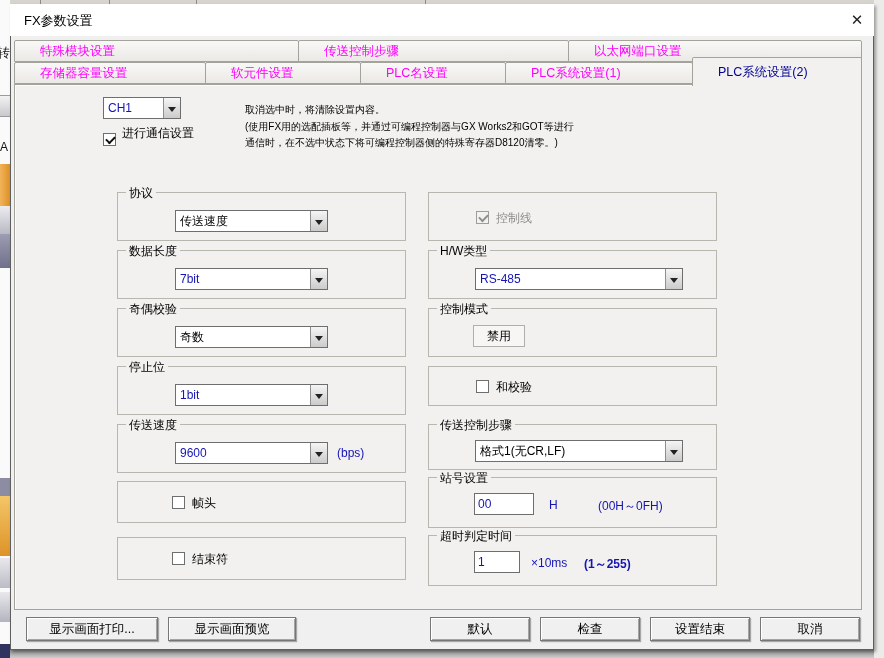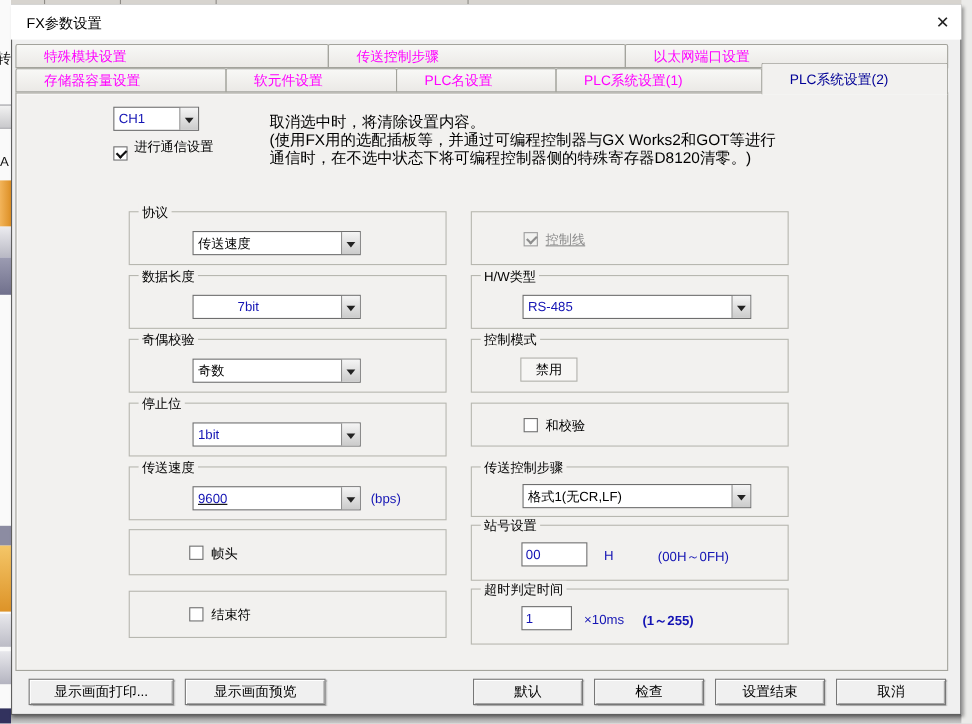--- a/index.html
+++ b/index.html
@@ -54,21 +54,21 @@
   .static-field{position:absolute;background:#f7f6f4;border:1px solid #b0b0aa;font-size:12px;
                 display:flex;align-items:center;justify-content:center;z-index:5;}
 
   .tinput{position:absolute;height:22px;background:#fff;border:1px solid #6e6e6e;font-size:12px;
           padding:0 3px;color:#1414b4;z-index:5;font-family:inherit;}
 
   .pbtn{position:absolute;height:24px;background:#f0f0f0;border:1px solid #777;
         box-shadow:inset 1px 1px 0 #fff,inset -1px -1px 0 #a4a4a4,1px 1px 1px rgba(0,0,0,.3);
         font-size:12.5px;display:flex;align-items:center;justify-content:center;white-space:nowrap;z-index:4;}
 
-  .desc{position:absolute;left:245px;top:102px;width:615px;font-size:14px;line-height:16.5px;color:#000;z-index:4;}
+  .desc{position:absolute;left:245px;top:102px;width:615px;font-size:10px;line-height:16.5px;color:#000;z-index:4;}
 </style>
 </head>
 <body>
 
 <div class="screen">
 
   <div class="bgblock" style="left:10px;top:0;width:874px;height:4px;background:#d7d4cf;"></div>
   <div class="bgblock" style="left:40px;top:0;width:70px;height:4px;border-left:1px solid #8e8b86;border-right:1px solid #8e8b86;"></div>
   <div class="bgblock" style="left:196px;top:0;width:230px;height:4px;border-left:1px solid #8e8b86;border-right:1px solid #8e8b86;"></div>
 
@@ -144,21 +144,21 @@
   <div class="combo" style="left:175px;top:210px;width:153px;">
     <span class="combo-txt">传送速度</span>
     <span class="combo-btn">
         <span class="tri"></span>
       </span>
   </div>
 
   <div class="group" style="left:117px;top:250px;width:289px;height:49px;">
     <span class="gcap">数据长度</span>
   </div>
-  <div class="combo" style="left:175px;top:268px;width:153px;padding-left:36px;">
+  <div class="combo" style="left:175px;top:268px;width:153px;">
     <span class="combo-txt blue">7bit</span>
     <span class="combo-btn">
         <span class="tri"></span>
       </span>
   </div>
 
   <div class="group" style="left:117px;top:308px;width:289px;height:49px;">
     <span class="gcap">奇偶校验</span>
   </div>
   <div class="combo" style="left:175px;top:326px;width:153px;">
@@ -174,39 +174,39 @@
   <div class="combo" style="left:175px;top:384px;width:153px;">
     <span class="combo-txt blue">1bit</span>
     <span class="combo-btn">
         <span class="tri"></span>
       </span>
   </div>
 
   <div class="group" style="left:117px;top:424px;width:289px;height:49px;">
     <span class="gcap">传送速度</span>
   </div>
-  <div class="combo" style="left:175px;top:442px;width:153px;text-decoration:underline;">
+  <div class="combo" style="left:175px;top:442px;width:153px;">
     <span class="combo-txt blue">9600</span>
     <span class="combo-btn">
         <span class="tri"></span>
       </span>
   </div>
   <div class="lbl blue" style="left:337px;top:446px;">(bps)</div>
 
   <div class="group" style="left:117px;top:481px;width:289px;height:42px;"></div>
   <div class="cb" style="left:172px;top:496px;"></div>
   <div class="lbl" style="left:192px;top:495px;">帧头</div>
 
   <div class="group" style="left:117px;top:537px;width:289px;height:43px;"></div>
   <div class="cb" style="left:172px;top:552px;"></div>
   <div class="lbl" style="left:192px;top:551px;">结束符</div>
 
   <div class="group" style="left:428px;top:192px;width:289px;height:49px;"></div>
   <div class="cb checked disabled" style="left:476px;top:211px;"></div>
-  <div class="lbl gray" style="left:496px;top:210px;text-decoration:underline;">控制线</div>
+  <div class="lbl gray" style="left:496px;top:210px;">控制线</div>
 
   <div class="group" style="left:428px;top:250px;width:289px;height:49px;">
     <span class="gcap">H/W类型</span>
   </div>
   <div class="combo" style="left:475px;top:268px;width:208px;">
     <span class="combo-txt blue">RS-485</span>
     <span class="combo-btn">
         <span class="tri"></span>
       </span>
   </div>

